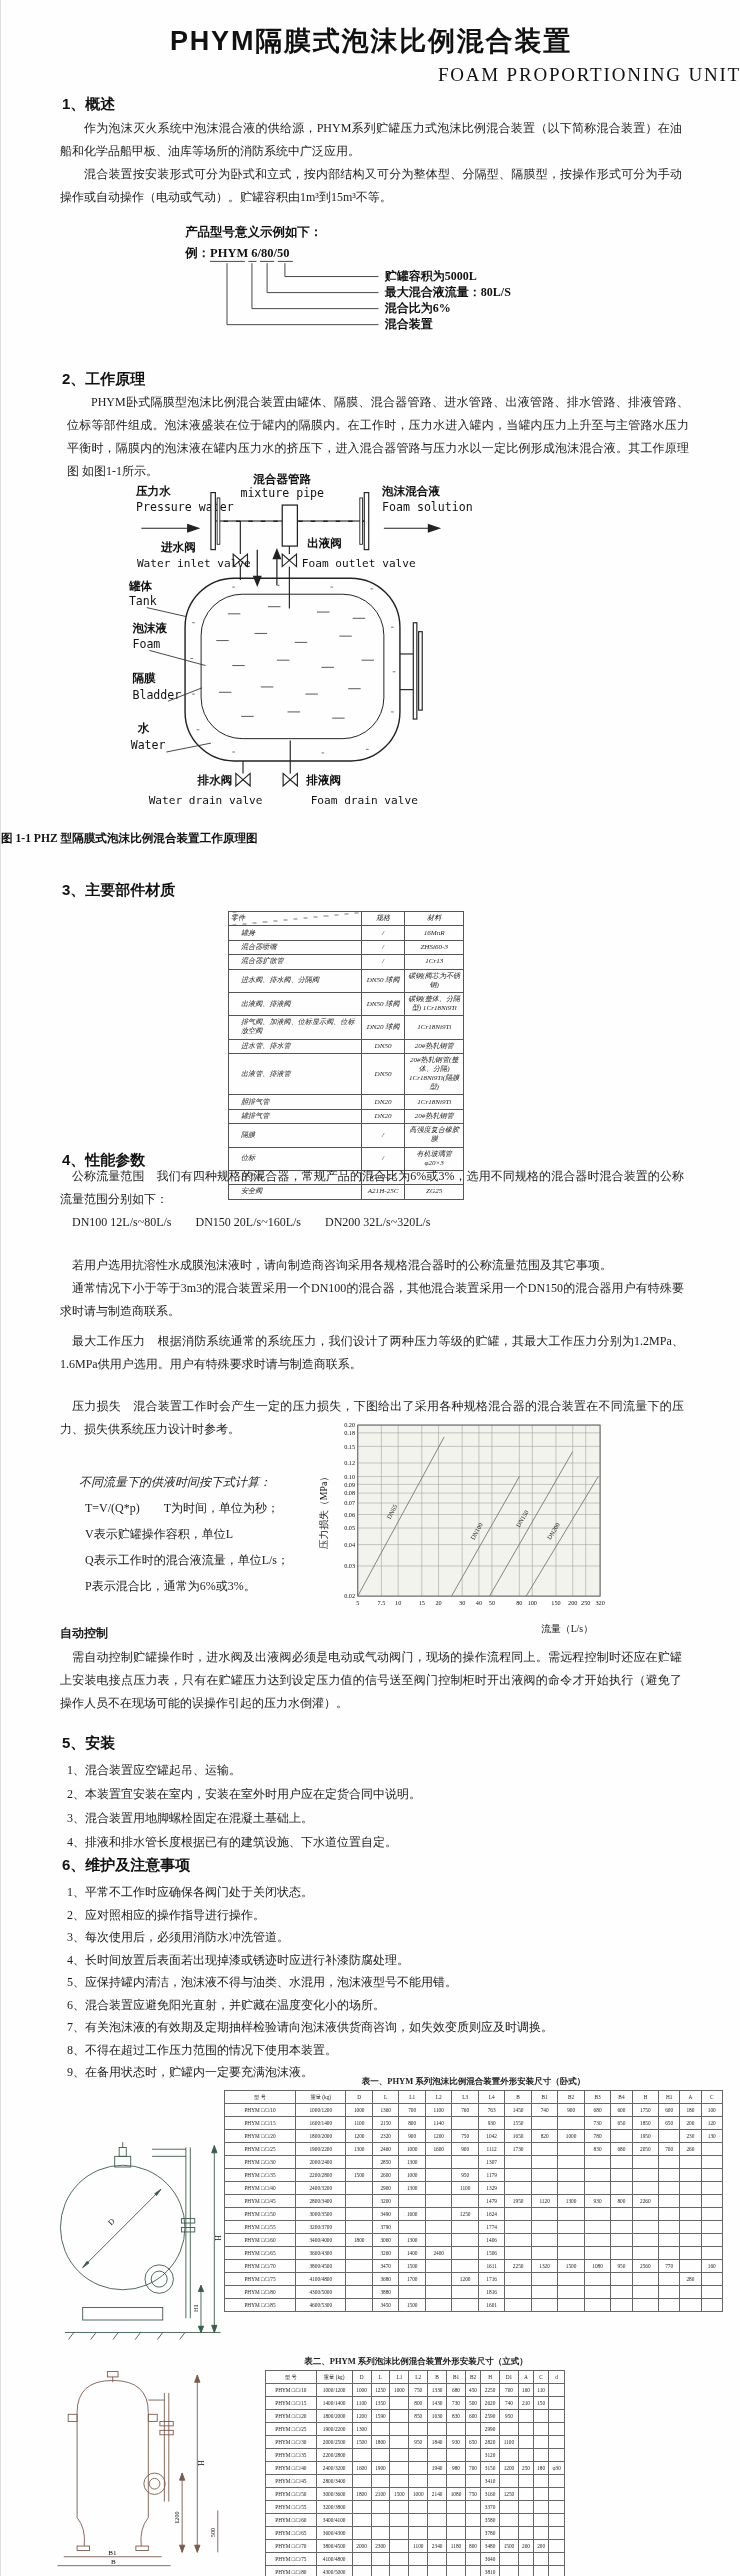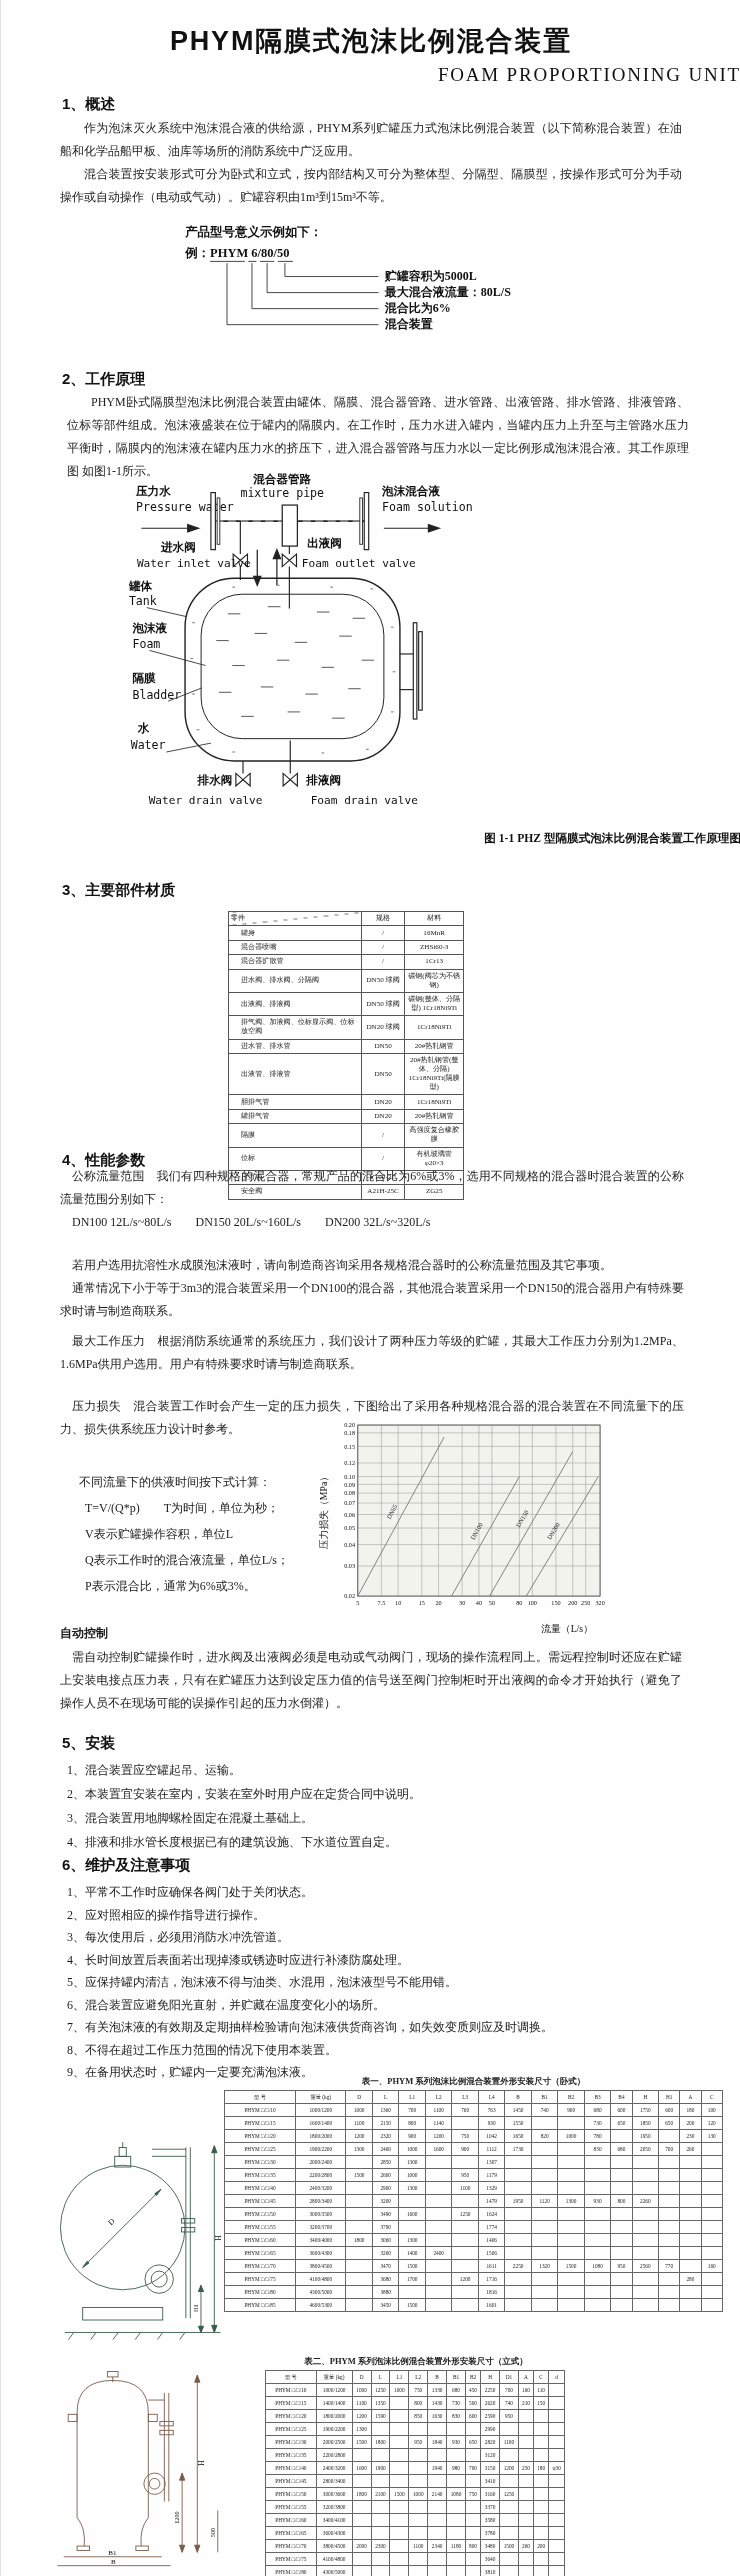--- a/index.html
+++ b/index.html
@@ -8,36 +8,36 @@
   .abs{position:absolute;}
   .doc-title{top:23px;left:0;width:100%;text-align:center;font-family:"Liberation Sans",sans-serif;
              font-weight:700;font-size:27px;letter-spacing:1.8px;color:#111;}
   .doc-subtitle{top:64px;left:0;width:100%;text-align:right;font-family:"Liberation Serif",serif;
                 font-size:19px;letter-spacing:1.8px;color:#111;}
   .sec-head{font-family:"Liberation Sans",sans-serif;font-weight:700;font-size:15px;color:#111;}
   .body-block{width:622px;font-size:12px;line-height:23px;text-align:justify;}
   .body-block p{margin:0;text-indent:2em;}
   .body-block p.nia{text-indent:1em;}
   .gap8{margin-top:7.1px!important;} .gap22{margin-top:19.6px!important;}
-  .fig-caption{width:100%;text-align:right;font-weight:700;font-size:11.6px;color:#111;}
+  .fig-caption{width:100%;text-align:left;font-weight:700;font-size:11.6px;color:#111;}
   
   .mat-table table{border-collapse:collapse;width:236px;font-size:7.1px;line-height:9px;}
-  .mat-table th,.mat-table td{border:0.9px solid #555;padding:2.2px 1.8px;text-align:center;color:#222;font-weight:400;}
+  .mat-table th,.mat-table td{border:0.9px solid #555;padding:2.2px 1.8px;text-align:center;color:#222;font-weight:400;font-style:italic;}
   .mat-table td:first-child{text-align:left;padding-left:12px;width:118px;}
   .mat-table th:first-child{text-align:left;background:
       linear-gradient(to bottom right,transparent 49.2%,#777 49.2%,#777 50.8%,transparent 50.8%);}
   .mat-table th:nth-child(2),.mat-table td:nth-child(2){width:39px;}
   
   .dim-table table{border-collapse:collapse;font-size:5.3px;line-height:6.2px;}
   .dim-table th,.dim-table td{border:0.4px solid #666;padding:2.9px 0.9px;text-align:center;color:#222;font-weight:400;}
   .dim-table td:first-child{white-space:nowrap;padding:2.9px 1.8px;}
   .t1 table{width:499px;} .t2 table{width:300px;}
   .tbl-caption{text-align:center;font-weight:700;font-size:8.5px;color:#222;}
   .supply div{font-size:12px;line-height:26px;}
-  .supply .i1{padding-left:1em;} .supply .i2{padding-left:1.5em;}
+  .supply .i1{padding-left:1em;font-style:italic;} .supply .i2{padding-left:1.5em;}
   .list div{font-size:12px;}
   svg text{fill:#111;}
   .dg{font-family:"DejaVu Sans Mono","Liberation Mono",monospace;}
 </style>
 </head>
 <body>
 
 <div class="page">
 
   <div class="abs doc-title">PHYM隔膜式泡沫比例混合装置</div>

